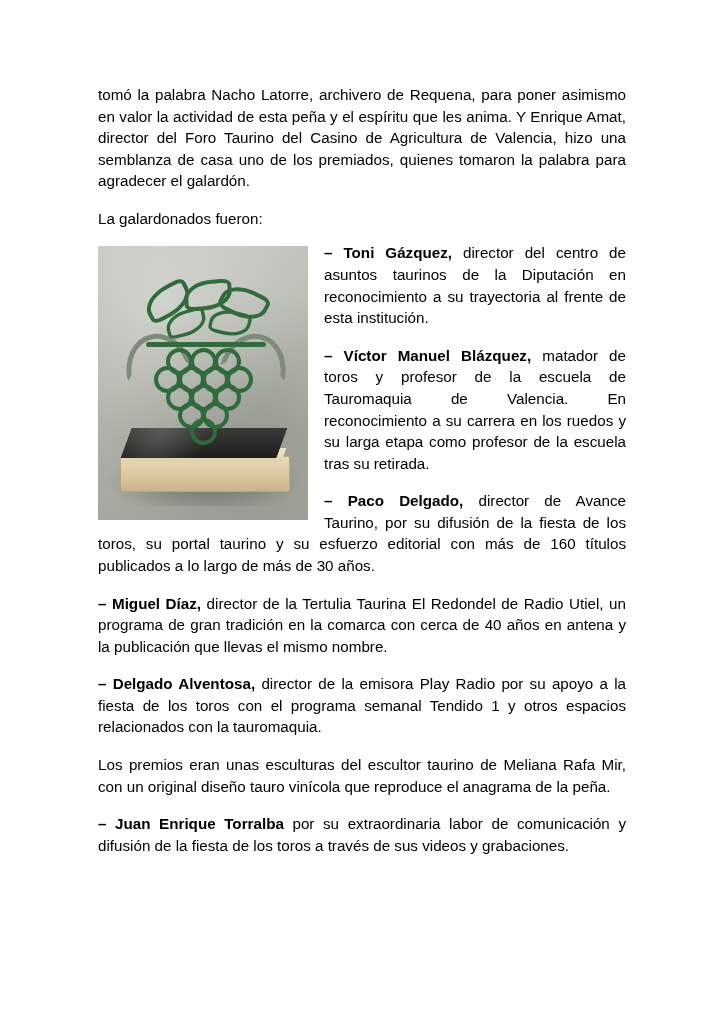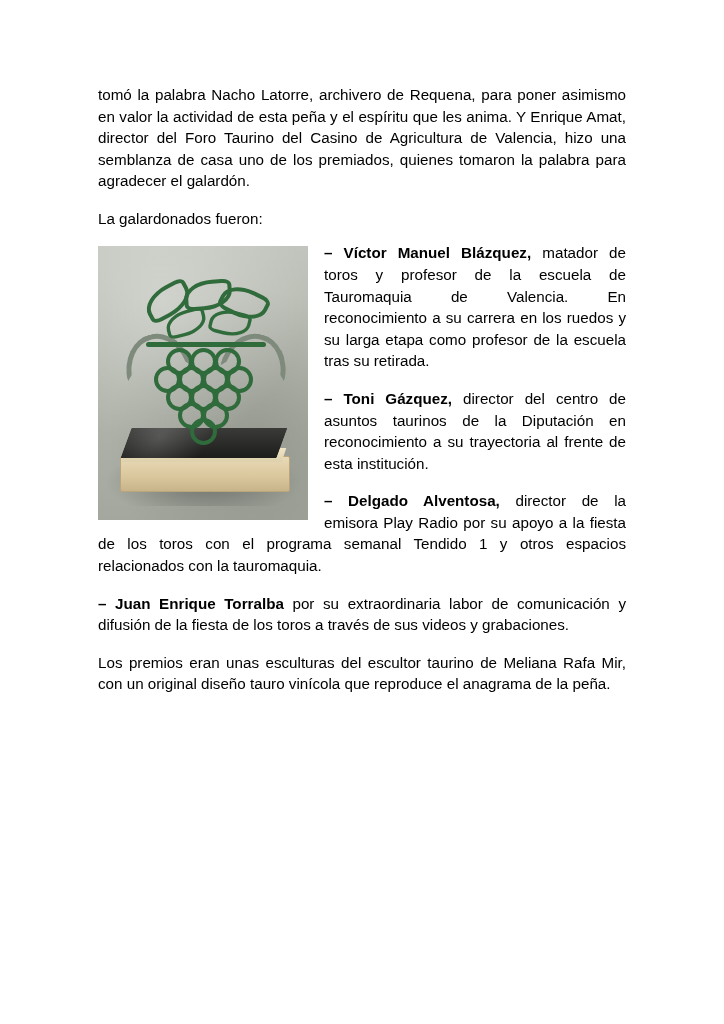--- a/index.html
+++ b/index.html
@@ -186,26 +186,28 @@
         <div class="grape" style="left:94px; top:84px;"></div>
         <div class="grape" style="left:34px; top:102px;"></div>
         <div class="grape" style="left:58px; top:102px;"></div>
         <div class="grape" style="left:82px; top:102px;"></div>
         <div class="grape" style="left:46px; top:120px;"></div>
         <div class="grape" style="left:70px; top:120px;"></div>
         <div class="grape" style="left:58px; top:136px;"></div>
       </div>
     </div>
 
+    <p><span class="bold">–</span> <span class="bold">Toni Gázquez</span><span class="bold">,</span> <span>director del centro de asuntos taurinos de la Diputación en reconocimiento a su trayectoria al frente de esta institución.</span></p>
+
     <p><span class="bold">–</span> <span class="bold">Víctor Manuel Blázquez</span><span class="bold">,</span> <span>matador de toros y profesor de la escuela de Tauromaquia de Valencia. En reconocimiento a su carrera en los ruedos y su larga etapa como profesor de la escuela tras su retirada.</span></p>
 
-    <p><span class="bold">–</span> <span class="bold">Toni Gázquez</span><span class="bold">,</span> <span>director del centro de asuntos taurinos de la Diputación en reconocimiento a su trayectoria al frente de esta institución.</span></p>
-
-
+    <p><span class="bold">–</span> <span class="bold">Paco Delgado</span><span class="bold">,</span> <span>director de Avance Taurino, por su difusión de la fiesta de los toros, su portal taurino y su esfuerzo editorial con más de 160 títulos publicados a lo largo de más de 30 años.</span></p>
+
+    <p><span class="bold">–</span> <span class="bold">Miguel Díaz</span><span class="bold">,</span> <span>director de la Tertulia Taurina El Redondel de Radio Utiel, un programa de gran tradición en la comarca con cerca de 40 años en antena y la publicación que llevas el mismo nombre.</span></p>
 
     <p><span class="bold">–</span> <span class="bold">Delgado Alventosa</span><span class="bold">,</span> <span>director de la emisora Play Radio por su apoyo a la fiesta de los toros con el programa semanal Tendido 1 y otros espacios relacionados con la tauromaquia.</span></p>
 
+    <p>Los premios eran unas esculturas del escultor taurino de Meliana Rafa Mir, con un original diseño tauro vinícola que reproduce el anagrama de la peña.</p>
+
     <p><span class="bold">–</span> <span class="bold">Juan Enrique Torralba</span><span class="bold"></span> <span>por su extraordinaria labor de comunicación y difusión de la fiesta de los toros a través de sus videos y grabaciones.</span></p>
-
-    <p>Los premios eran unas esculturas del escultor taurino de Meliana Rafa Mir, con un original diseño tauro vinícola que reproduce el anagrama de la peña.</p>
 
   </div>
 </div>
 
 </body></html>

